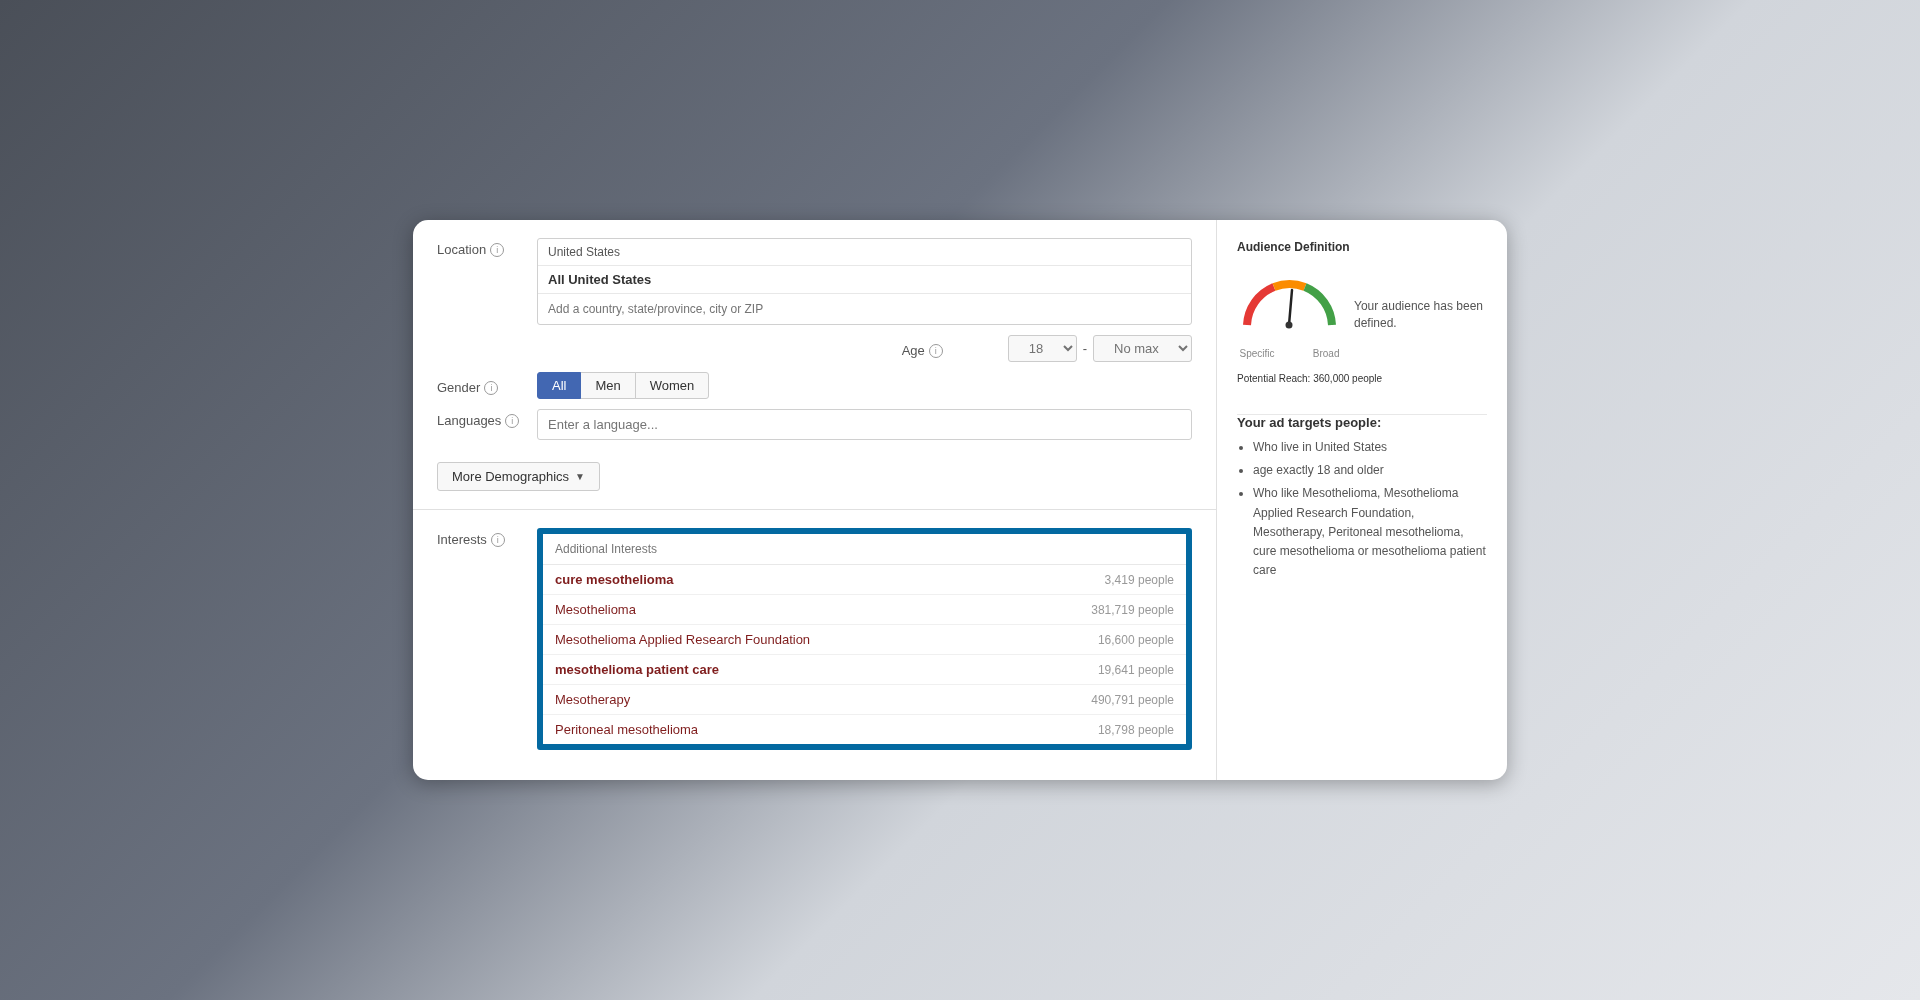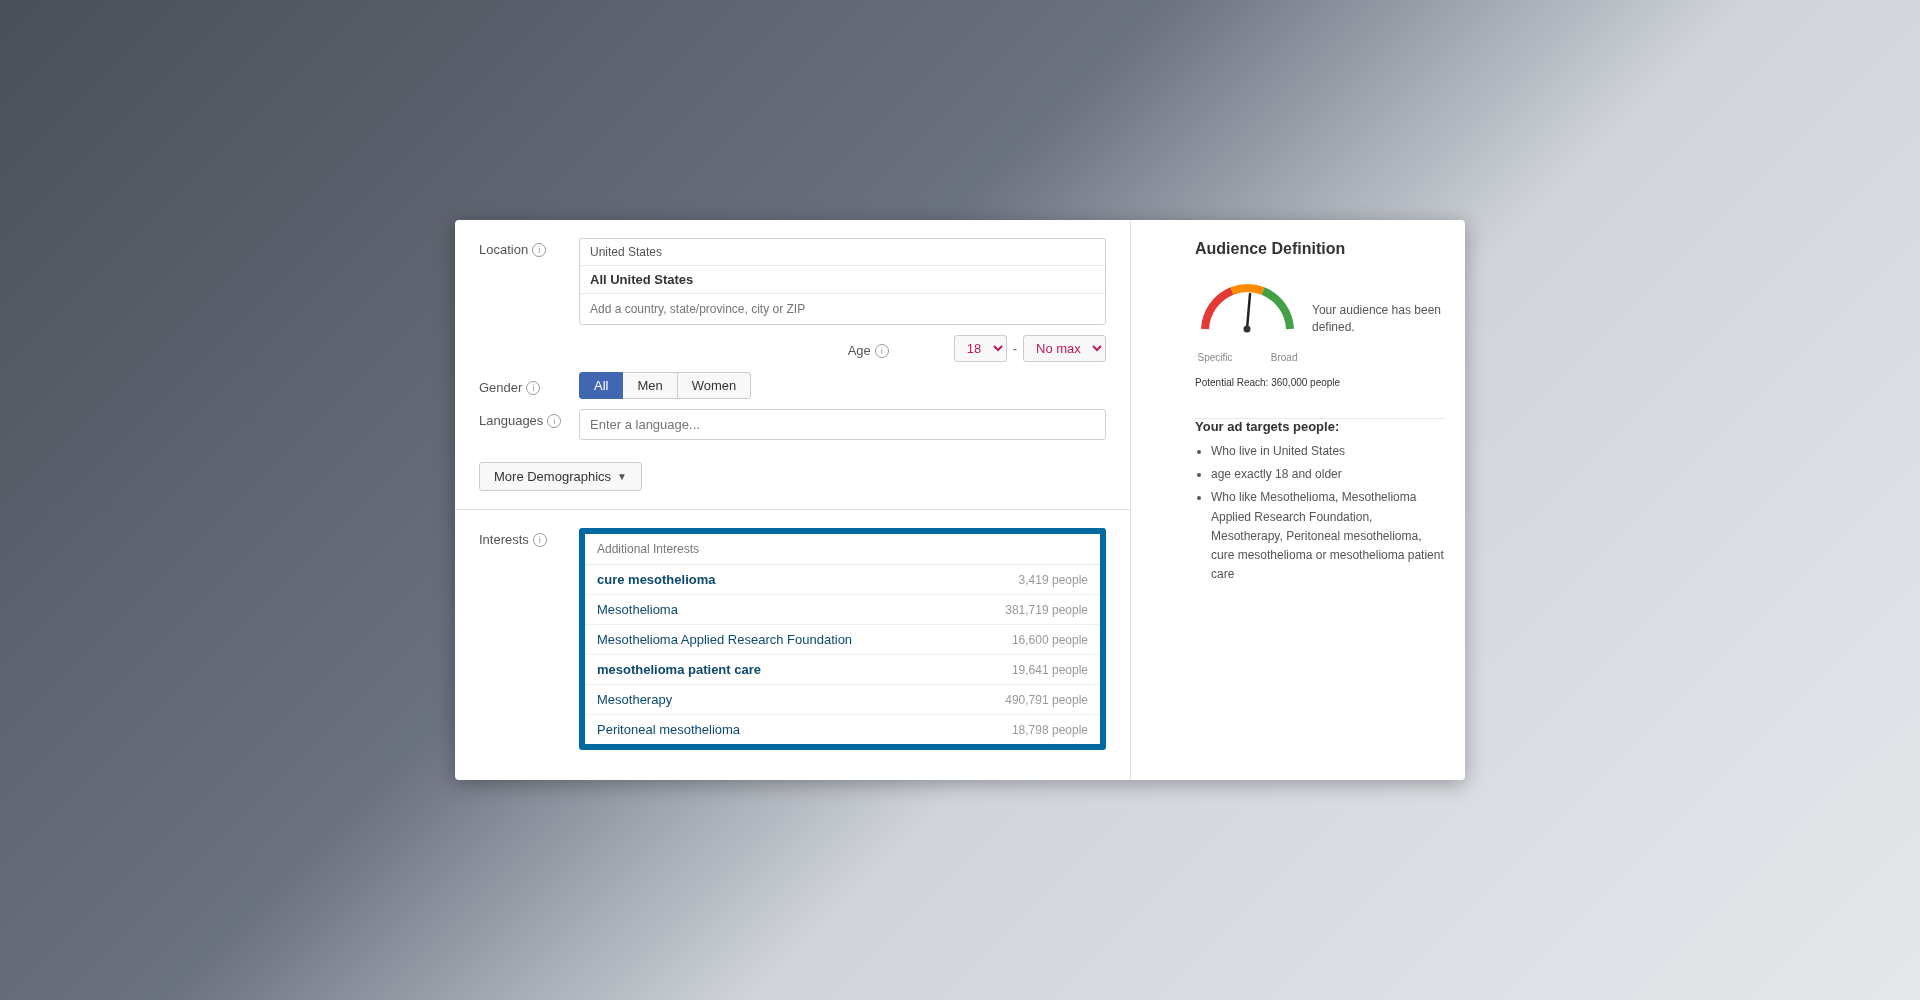--- a/index.html
+++ b/index.html
@@ -9,26 +9,25 @@
       background: linear-gradient(135deg, #4a4f58 0%, #6b7280 40%, #d1d5db 60%, #e5e7eb 100%);
       display: flex;
       align-items: center;
       justify-content: center;
       font-family: -apple-system, BlinkMacSystemFont, 'Segoe UI', Arial, sans-serif;
       overflow: hidden;
     }
 
     .card {
       background: #fff;
-      border-radius: 4px;
+      border-radius: 15px;
       box-shadow: 0 4px 20px rgba(0,0,0,0.3);
       display: flex;
-      width: 1010px;
+      width: 1094px;
       min-height: 560px;
-      gap: 44px;
     }
 
     .left-panel {
       flex: 1;
       border-right: 1px solid #e0e0e0;
     }
 
     .section {
       border-bottom: 1px solid #e0e0e0;
       padding: 18px 24px;
@@ -106,25 +105,25 @@
       align-items: center;
       gap: 6px;
       margin-top: 3px;
       margin-bottom: 10px;
       justify-content: flex-end;
     }
 
     select.age-select {
       border: 1px solid #ccc;
       border-radius: 3px;
-      padding: 4px 8px;
+      padding: 4px 16px;
       font-size: 13px;
       background: #f8f8f8;
       cursor: pointer;
-      color: #be185d;
+      color: #737373;
     }
 
     .age-separator {
       font-size: 13px;
       color: #555;
     }
 
     
     .gender-row {
       display: flex;
@@ -236,41 +235,41 @@
       padding: 7px 12px;
       border-bottom: 1px solid #f0f0f0;
       font-size: 13px;
     }
 
     .interest-row:last-child {
       border-bottom: none;
     }
 
     .interest-name {
-      color: #0c4a6e;
+      color: #7f1d1d;
     }
 
     .interest-name.bold {
       font-weight: 600;
     }
 
     .interest-count {
       color: #999;
       font-size: 12px;
     }
 
     
     .right-panel {
       width: 290px;
       padding: 20px 20px;
       flex-shrink: 0;
     }
 
     .audience-title {
-      font-size: 16px;
+      font-size: 12px;
       font-weight: 600;
       color: #333;
       margin-bottom: 16px;
     }
 
     .gauge-container {
       display: flex;
       align-items: center;
       gap: 12px;
       margin-bottom: 14px;

